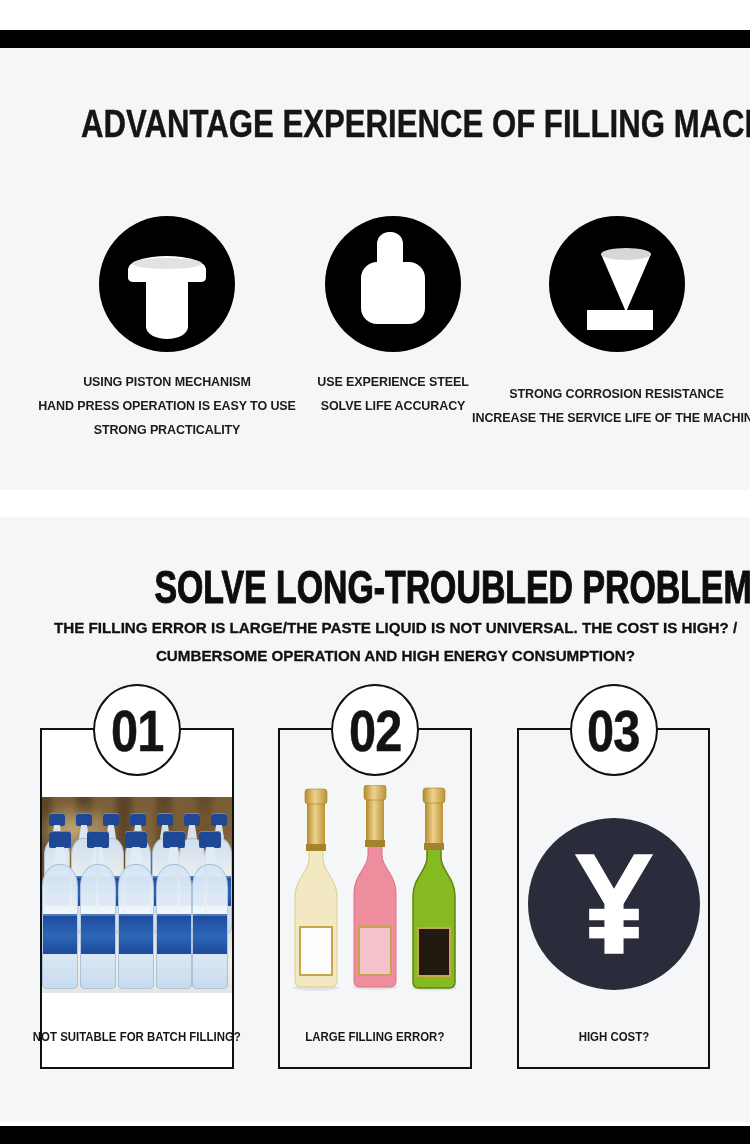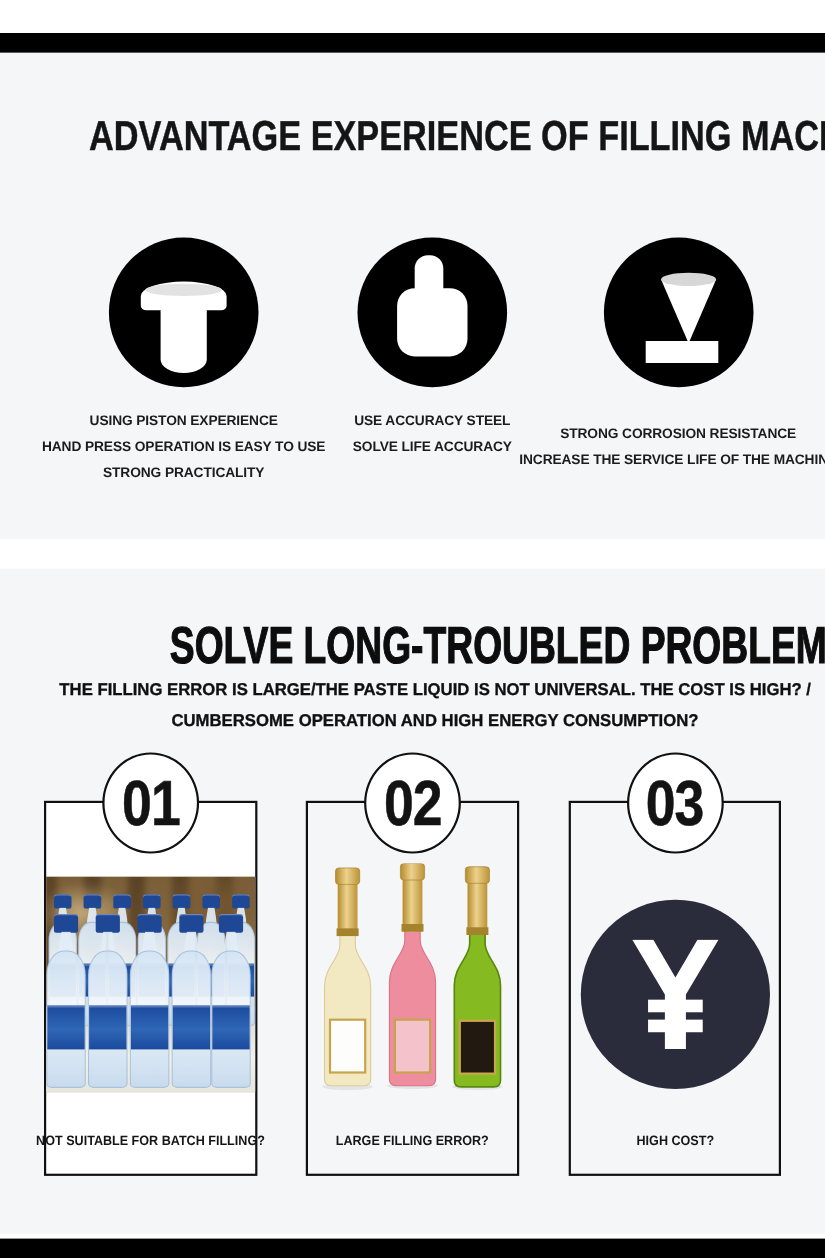--- a/index.html
+++ b/index.html
@@ -104,39 +104,39 @@
       <span>ADVANTAGE EXPERIENCE OF FILLING MACHINE</span>
     </div>
 
     <div class="feature" id="feat1">
       <div class="icon-circle">
         <div class="piston-cap"></div>
         <div class="piston-body"></div>
       </div>
       <div class="cap-block">
         <div class="cap-line">
-            <span>USING PISTON EXPERIENCE</span>
+            <span>USING PISTON MECHANISM</span>
           </div>
         <div class="cap-line">
             <span>HAND PRESS OPERATION IS EASY TO USE</span>
           </div>
         <div class="cap-line">
             <span>STRONG PRACTICALITY</span>
           </div>
       </div>
     </div>
 
     <div class="feature" id="feat2">
       <div class="icon-circle">
         <div class="noz-neck"></div>
         <div class="noz-body"></div>
       </div>
       <div class="cap-block">
         <div class="cap-line">
-            <span>USE ACCURACY STEEL</span>
+            <span>USE EXPERIENCE STEEL</span>
           </div>
         <div class="cap-line">
             <span>SOLVE LIFE ACCURACY</span>
           </div>
       </div>
     </div>
 
     <div class="feature" id="feat3">
       <div class="icon-circle">
         <svg class="funnel-svg" width="136" height="136" viewBox="0 0 136 136">

